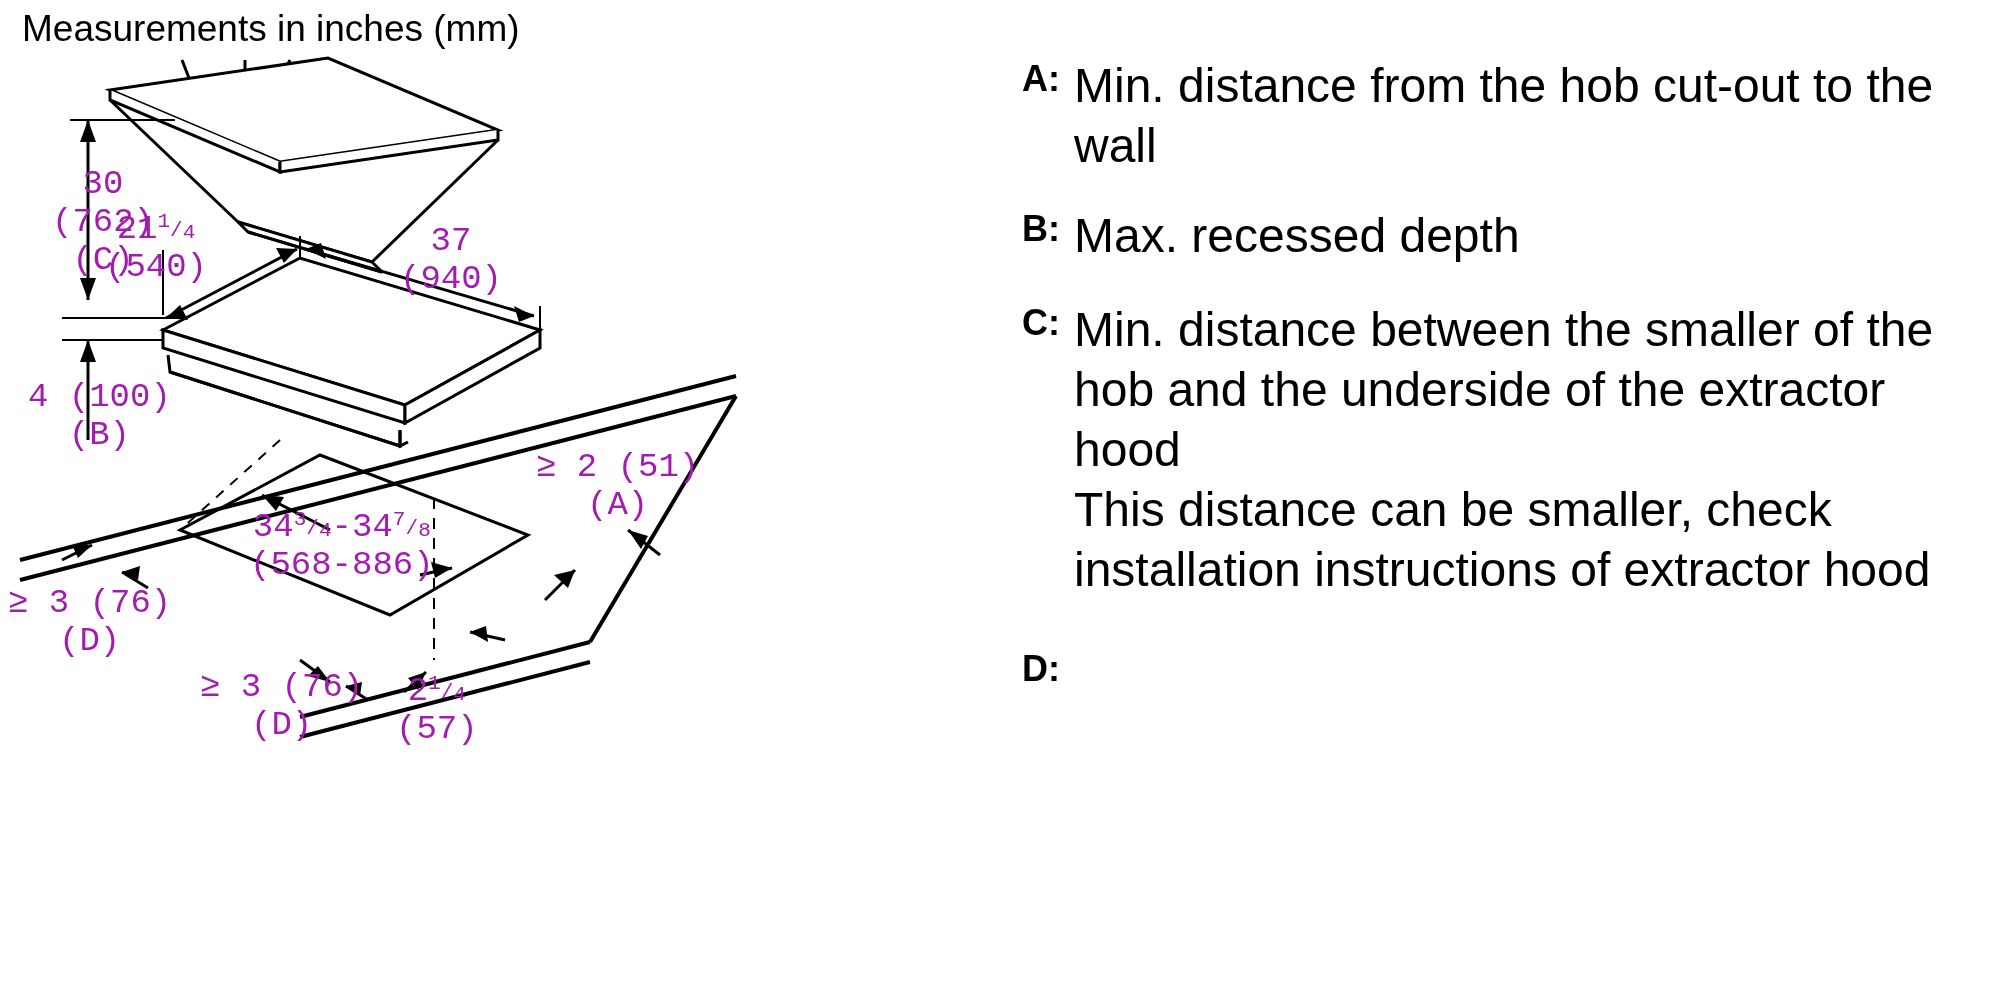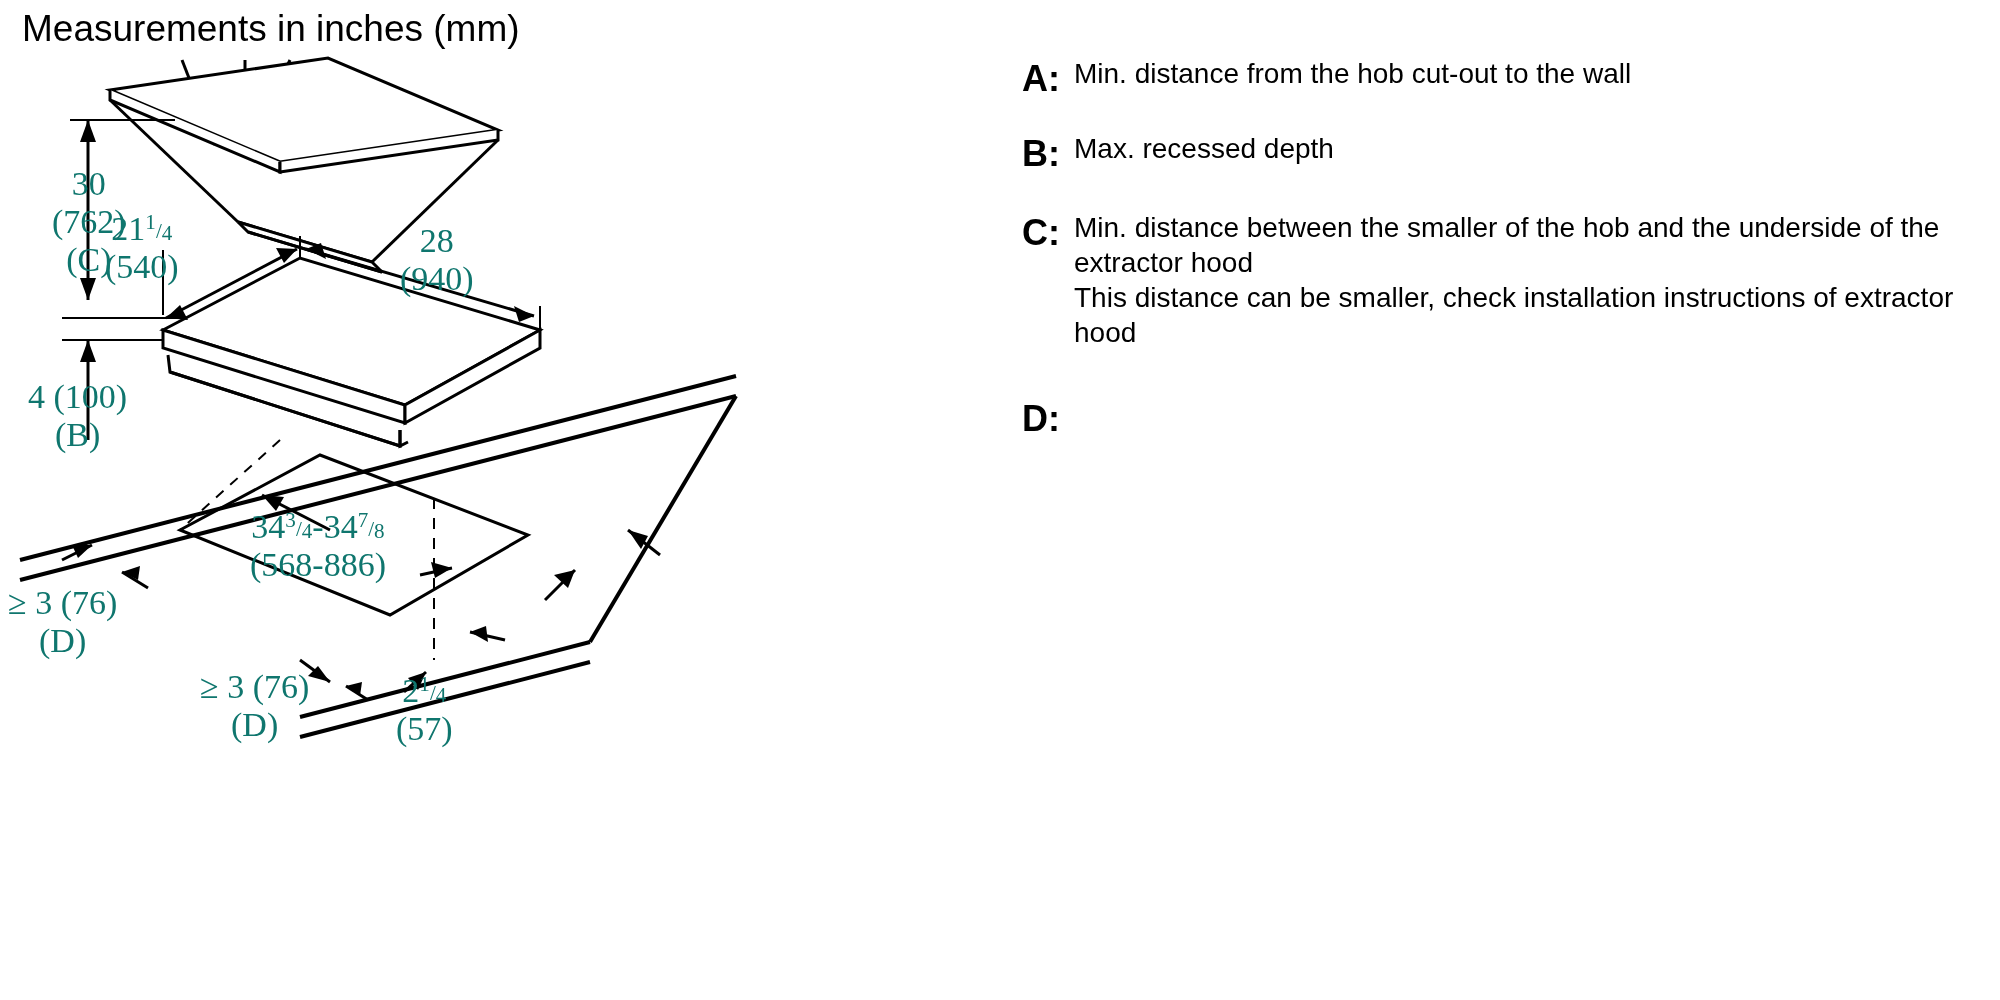--- a/index.html
+++ b/index.html
@@ -24,24 +24,24 @@
     width: 1010px;
     height: 1000px;
   }
   #diagram-svg {
     position: absolute;
     left: 0;
     top: 0;
   }
   .dim-label {
     position: absolute;
-    font-family: Liberation Serif, serif;
+    font-family: Liberation Mono, monospace;
     font-size: 34px;
     line-height: 1.12;
-    color: #0f766e;
+    color: #a21caf;
     white-space: nowrap;
   }
   .dim-label .ctr {
     display: block;
     text-align: center;
   }
   .frac {
     display: inline-block;
     font-size: 0.62em;
     vertical-align: 0.06em;
@@ -75,21 +75,21 @@
     margin-bottom: 30px;
   }
   .legend-key {
     font-size: 36px;
     font-weight: bold;
     line-height: 1.25;
     width: 52px;
     flex: 0 0 52px;
   }
   .legend-text {
-    font-size: 28px;
+    font-size: 48px;
     line-height: 1.25;
     max-width: 900px;
   }
   .legend-text .sub {
     display: block;
   }
 </style>
 </head>
 <body>
 
@@ -219,29 +219,33 @@
       <span class="ctr">(762)</span>
       <span class="ctr bold">(C)</span>
     </div>
 
     <div class="dim-label" style="left:105px; top:210px;">
       <span class="ctr"><span>21</span><span class="frac"><sup>1</sup>/<sub>4</sub></span></span>
       <span class="ctr">(540)</span>
     </div>
 
     <div class="dim-label" style="left:400px; top:222px;">
-      <span class="ctr">28</span>
+      <span class="ctr">37</span>
       <span class="ctr">(940)</span>
     </div>
 
     <div class="dim-label" style="left:28px; top:378px;">
       <span class="ctr">4 (100)</span>
       <span class="ctr bold">(B)</span>
     </div>
 
+    <div class="dim-label" style="left:536px; top:448px;">
+      <span class="ctr">≥ 2 (51)</span>
+      <span class="ctr bold">(A)</span>
+    </div>
 
     <div class="dim-label" style="left:250px; top:508px;">
       <span class="ctr"><span>34</span><span class="frac"><sup>3</sup>/<sub>4</sub></span><span>-34</span><span class="frac"><sup>7</sup>/<sub>8</sub></span></span>
       <span class="ctr">(568-886)</span>
     </div>
 
 
     <div class="dim-label" style="left:8px; top:584px;">
       <span class="ctr">≥ 3 (76)</span>
       <span class="ctr bold">(D)</span>

